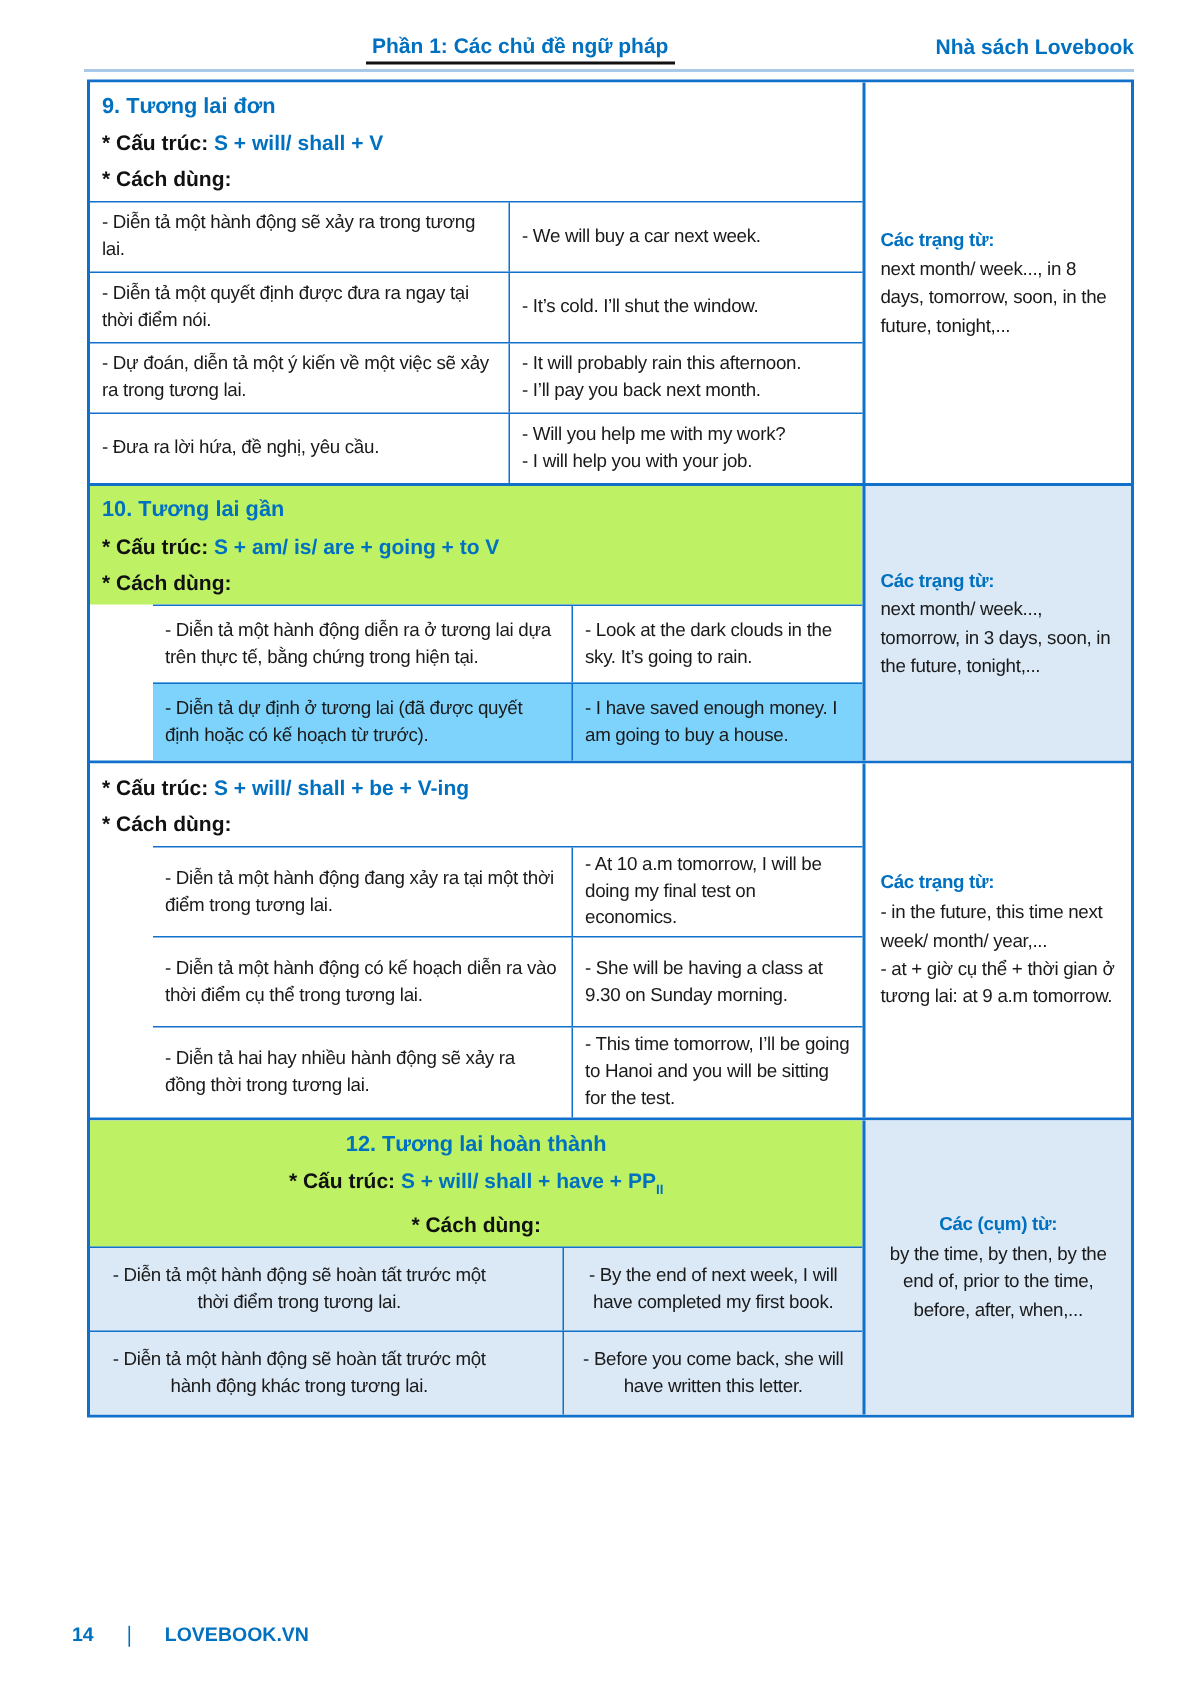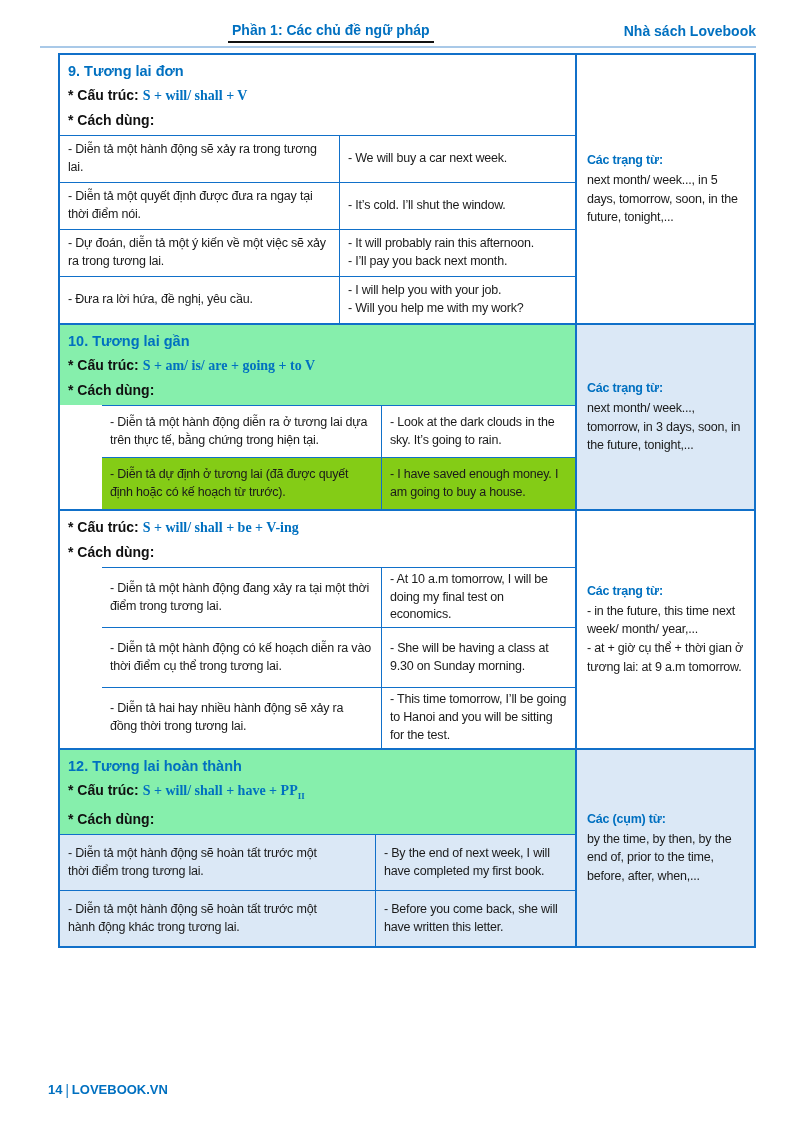--- a/index.html
+++ b/index.html
@@ -5,46 +5,46 @@
   * { margin:0; padding:0; box-sizing:border-box; }
   html,body { background:#ffffff; }
   body {
     width:800px; height:1132px; position:relative;
     font-family:"Liberation Sans","DejaVu Sans",sans-serif;
     color:#1a1a1a;
   }
   .page { position:relative; width:800px; height:1132px; }
 
   
-  .runhead { position:absolute; top:22px; left:40px; right:44px; height:26px; }
+  .runhead { position:absolute; top:22px; left:56px; right:44px; height:26px; }
   .runhead-rule { position:absolute; left:0; right:0; top:24px; height:2px; background:#a9c9e8; }
   .runhead-left {
     position:absolute; left:188px; top:0;
     color:#0070c0; font-weight:bold; font-size:14px;
     padding:0 4px 3px 4px; border-bottom:2.5px solid #111;
   }
   .runhead-right {
     position:absolute; right:0; top:1px;
     color:#0070c0; font-weight:bold; font-size:14px;
   }
 
   
   .gtable {
     position:absolute; left:58px; top:53px; width:698px;
     border:2.5px solid #1170c9;
   }
   .sec { display:flex; border-bottom:2.5px solid #1170c9; background:#fff; }
-  .sec:last-child { border-bottom:none; }
+  .sec:last-child { border-bottom:none;text-align:center; }
   .sec.tint-all { background:#dbe8f6; }
   .sec-main { width:518px; display:flex; flex-direction:column; }
   .sec-head { padding:4px 0 3px 0; }
-  .sec.tint-head .sec-head { background:#86efac; }
+  .sec.tint-head .sec-head { background:#bef264; }
   .hline { padding:0 8px; line-height:24px; font-size:14px; font-weight:bold; }
   .sec-title { color:#0070c0; font-size:14.5px; }
-  .blue { color:#0070c0;font-family:Liberation Serif, serif; }
+  .blue { color:#0070c0; }
   .black { color:#111; }
   .formula-sub { font-size:9px; font-weight:bold; }
 
   .trow { display:flex; border-top:1.5px solid #1170c9; flex:1; }
   .cell {
     padding:5px 8px; font-size:12.5px; line-height:1.42; letter-spacing:-0.2px;
     display:flex; flex-direction:column; justify-content:center;
   }
   .cell-usage { width:279px; }
   .cell-example { flex:1; border-left:1.5px solid #1170c9; }
@@ -57,21 +57,21 @@
     display:flex; flex-direction:column; justify-content:center;
     padding:1px 10px; font-size:12.5px; line-height:1.5; letter-spacing:-0.2px;
   }
   .sec.tint-head .sec-side { background:#dbe8f6; }
   .side-label { color:#0070c0; font-weight:bold; margin-bottom:1px; }
 
   
   .pagefoot {
     position:absolute; left:48px; top:1082px;
     color:#0070c0; font-weight:bold; font-size:13px;
-    display:flex; align-items:center; gap:3px;
+    display:flex; align-items:center; gap:22px;
   }
   .foot-sep { font-weight:normal; color:#0070c0; transform:scaleY(1.15); }
 </style>
 </head>
 <body>
 
 <div class="page">
 
   <div class="runhead">
     <div class="runhead-rule"></div>
@@ -111,47 +111,47 @@
           <div class="cell cell-example">
               <div>- It will probably rain this afternoon.</div>
               <div>- I’ll pay you back next month.</div>
             </div>
         </div>
         <div class="trow mh47">
           <div class="cell cell-usage">
               <div>- Đưa ra lời hứa, đề nghị, yêu cầu.</div>
             </div>
           <div class="cell cell-example">
+              <div>- Will you help me with my work?</div>
               <div>- I will help you with your job.</div>
-              <div>- Will you help me with my work?</div>
             </div>
         </div>
       </div>
       <div class="sec-side">
         <div class="side-label">Các trạng từ:</div>
-        <div>next month/ week..., in 5 days, tomorrow, soon, in the future, tonight,...</div>
+        <div>next month/ week..., in 8 days, tomorrow, soon, in the future, tonight,...</div>
       </div>
     </div>
 
     <div class="sec tint-head">
       <div class="sec-main">
         <div class="sec-head">
           <div class="hline sec-title">10. Tương lai gần</div>
           <div class="hline"><span class="black">* Cấu trúc:</span> <span class="blue">S + am/ is/ are + going + to V</span></div>
           <div class="hline black">* Cách dùng:</div>
         </div>
         <div class="trow mh52" style="background:#fff">
           <div class="cell cell-usage">
               <div>- Diễn tả một hành động diễn ra ở tương lai dựa trên thực tế, bằng chứng trong hiện tại.</div>
             </div>
           <div class="cell cell-example">
               <div>- Look at the dark clouds in the sky. It’s going to rain.</div>
             </div>
         </div>
-        <div class="trow mh52" style="background:#84cc16">
+        <div class="trow mh52" style="background:#7dd3fc">
           <div class="cell cell-usage">
               <div>- Diễn tả dự định ở tương lai (đã được quyết định hoặc có kế hoạch từ trước).</div>
             </div>
           <div class="cell cell-example">
               <div>- I have saved enough money. I am going to buy a house.</div>
             </div>
         </div>
       </div>
       <div class="sec-side">
         <div class="side-label">Các trạng từ:</div>

